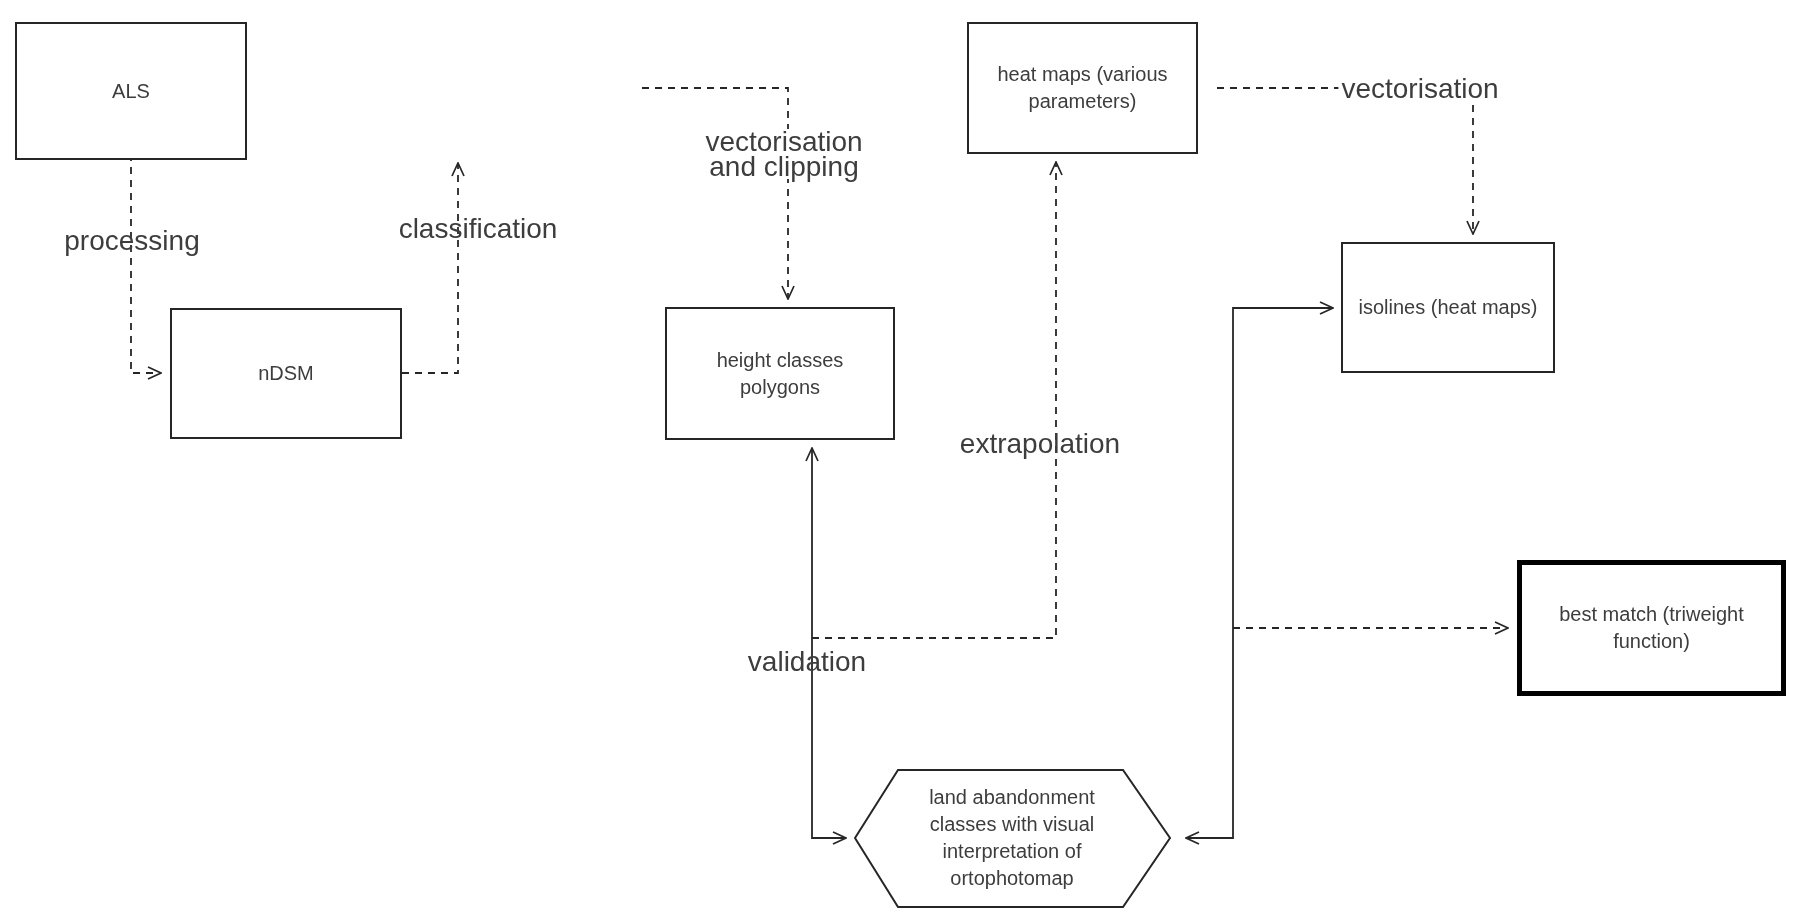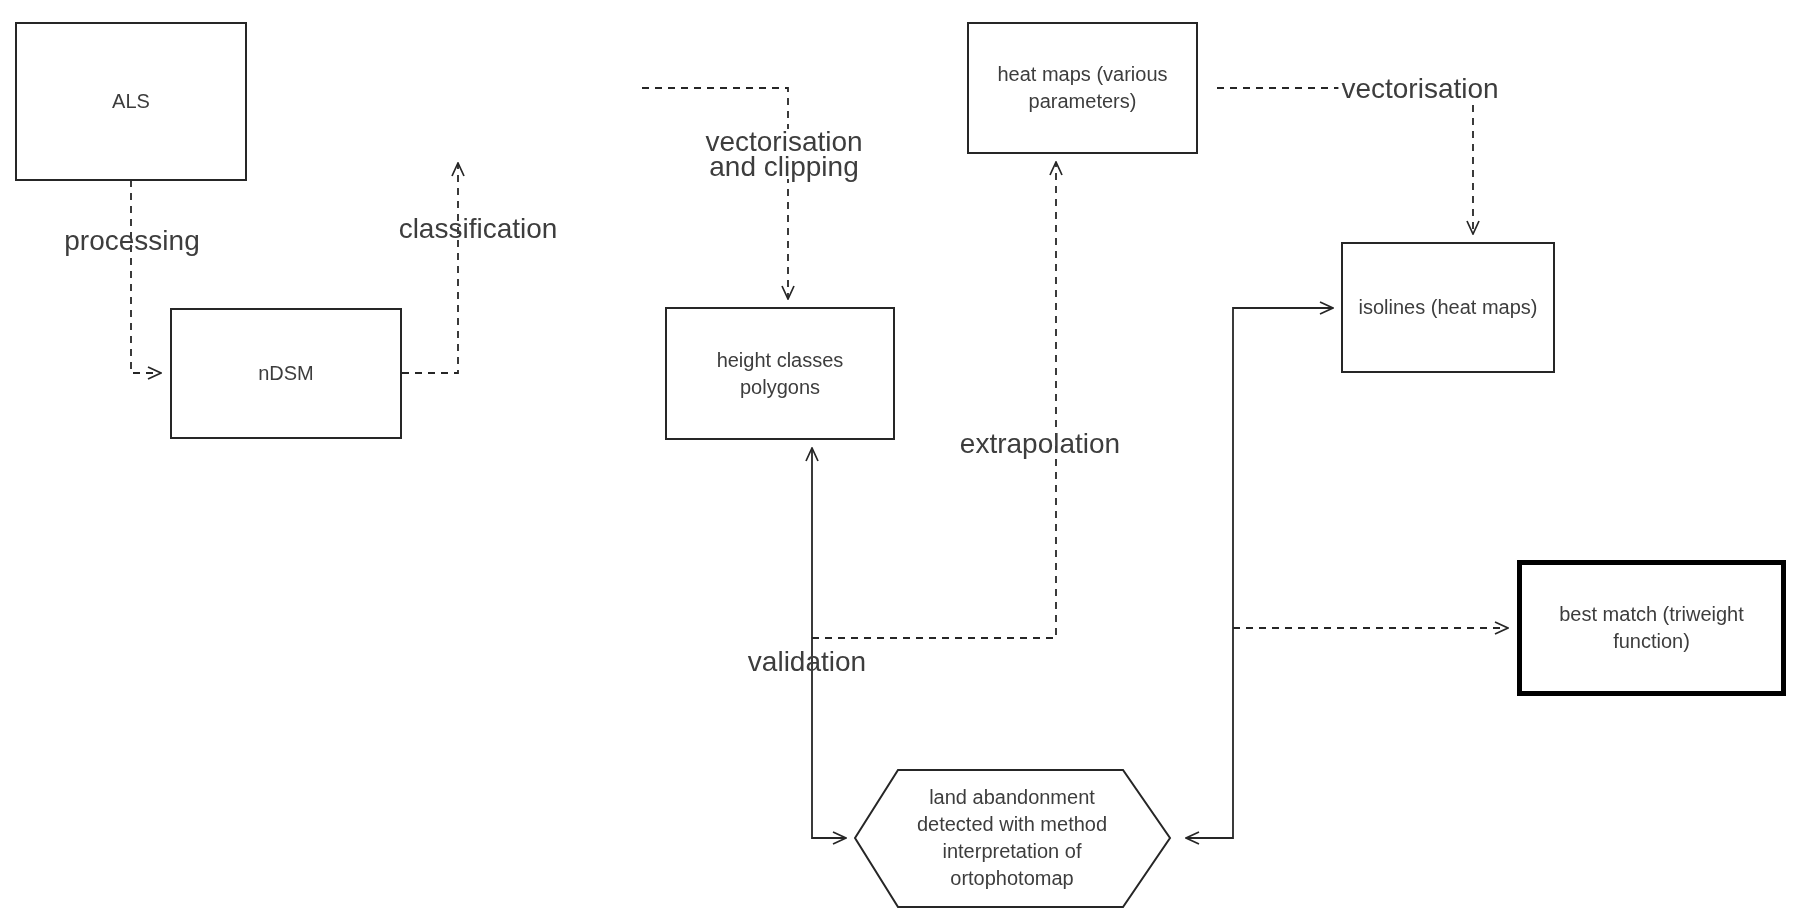--- a/index.html
+++ b/index.html
@@ -76,38 +76,38 @@
 
     <path d="M 812 448 L 812 838 L 846 838" fill="none" stroke="#262626" stroke-width="1.8" marker-start="url(#oarr)" marker-end="url(#oarr)"></path>
 
     <path d="M 1333 308 L 1233 308 L 1233 838 L 1186 838" fill="none" stroke="#262626" stroke-width="1.8" marker-start="url(#oarr)" marker-end="url(#oarr)"></path>
 
     <path d="M 1233 628 L 1508 628" fill="none" stroke="#262626" stroke-width="1.8" stroke-dasharray="7 6" marker-end="url(#oarr)"></path>
 
     <polygon points="855,838 898,770 1123,770 1170,838 1123,907 898,907" fill="#ffffff" stroke="#262626" stroke-width="2"></polygon>
   </svg>
 
-  <div class="node" style="left:15px; top:22px; width:232px; height:159px;">ALS</div>
+  <div class="node" style="left:15px; top:22px; width:232px; height:138px;">ALS</div>
 
 
   <div class="node" style="left:967px; top:22px; width:231px; height:132px;">heat maps (various
 parameters)</div>
 
   <div class="node" style="left:170px; top:308px; width:232px; height:131px;">nDSM</div>
 
   <div class="node" style="left:665px; top:307px; width:230px; height:133px;">height classes
 polygons</div>
 
   <div class="node" style="left:1341px; top:242px; width:214px; height:131px;">isolines (heat maps)</div>
 
   <div class="node thick" style="left:1517px; top:560px; width:269px; height:136px;">best match (triweight
 function)</div>
 
   <div class="hex-label" style="left:1012px; top:838px;">land abandonment
-detected with method
+classes with visual
 interpretation of
 ortophotomap</div>
 
   <div class="edge-label" style="left:132px; top:240px;">processing</div>
 
   <div class="edge-label" style="left:458px; top:228px;margin-left:20px;">classification</div>
 
   <div class="edge-label masked" style="left:784px; top:154px;">vectorisation
 and clipping</div>
 

